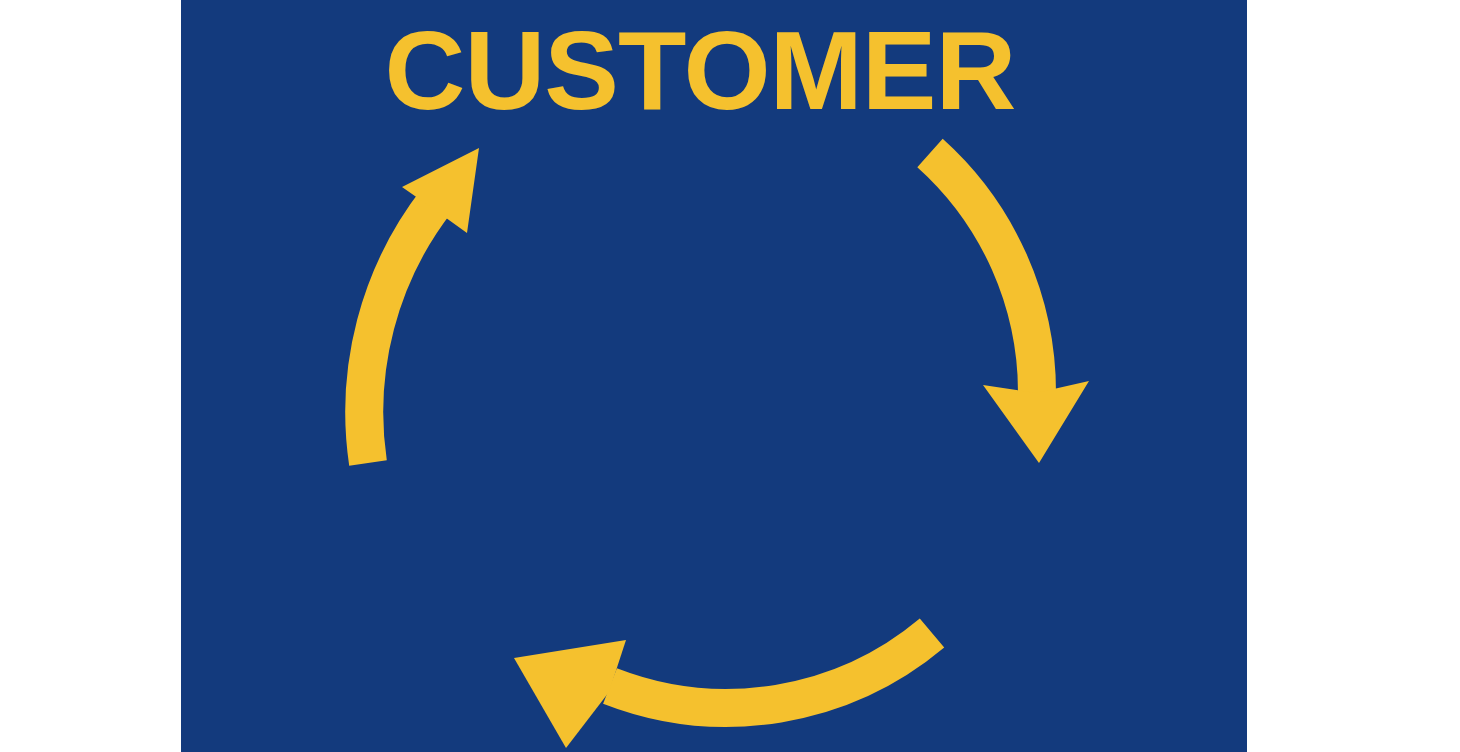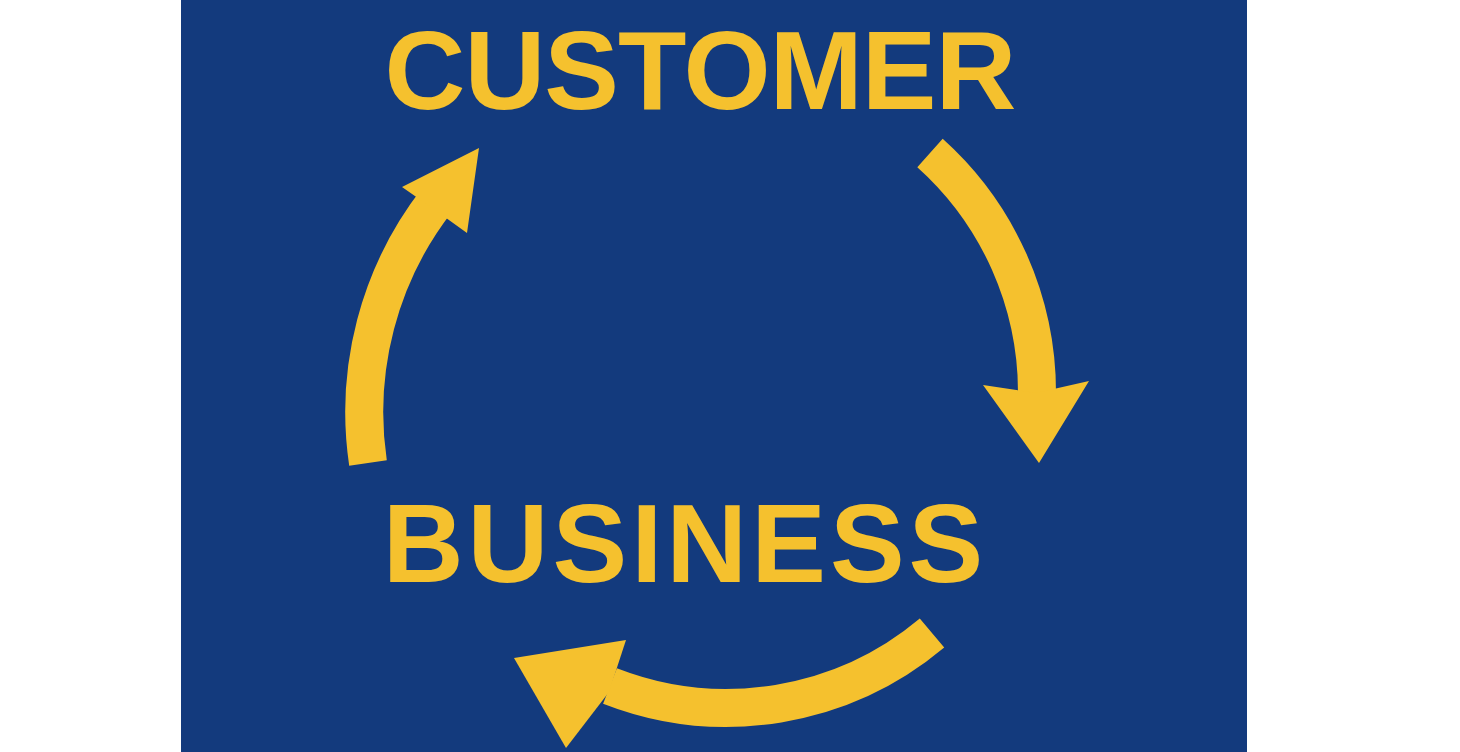--- a/index.html
+++ b/index.html
@@ -66,21 +66,20 @@
   }
 </style>
 </head>
 <body>
 
 <div class="stage">
   <div class="panel">
 
     <div class="cycle-label top">CUSTOMER</div>
 
-    <div class="cycle-label bottom">BUSINESS</div>
 
     <svg class="arrows" viewBox="0 0 1066 752">
 
       <g>
         <path class="arc" d="M 187 463 A 346 346 0 0 1 256 200"></path>
         <polygon class="head" points="298,148 286,233 254,210 221,187"></polygon>
       </g>
 
       <g>
         <path class="arc" d="M 749 153 A 322 322 0 0 1 856 394"></path>

